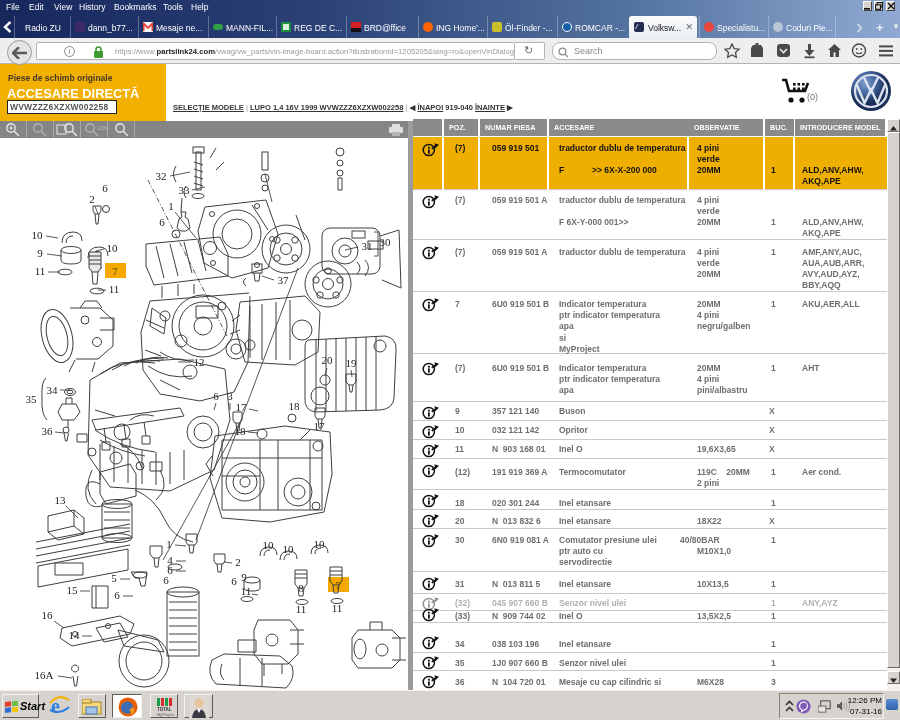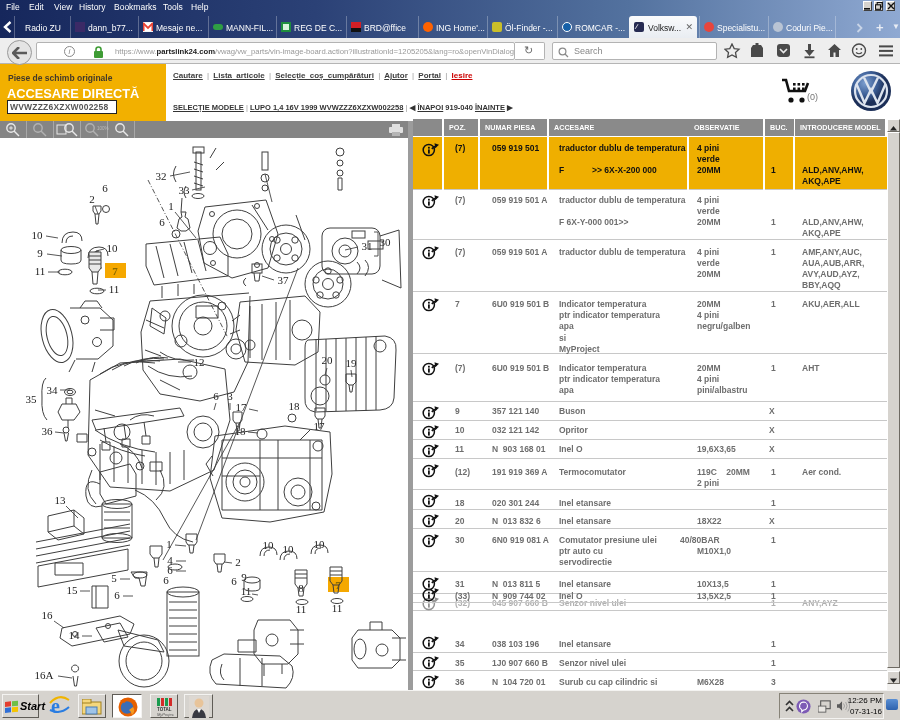--- a/index.html
+++ b/index.html
@@ -30,21 +30,21 @@
 #navbar { position:absolute; left:0; top:38px; width:900px; height:26px; background:#eeeeee;
   border-bottom:1px solid #b5b5b5; }
 #backbtn { position:absolute; left:7px; top:40px; width:25px; height:25px; border-radius:50%;
   background:#e4e4e4; border:1px solid #9a9a9a; z-index:5; }
 #urlfield { position:absolute; left:36px; top:42px; width:479px; height:18px; background:#fff;
   border:1px solid #b3b3b3; border-radius:2px; font-size:7.7px; color:#777; line-height:17px;
   overflow:hidden; white-space:nowrap; }
 #reloadbox { position:absolute; left:515px; top:42px; width:30px; height:18px; background:#fff;
   border:1px solid #b3b3b3; border-left:none; border-radius:0 2px 2px 0; }
 #searchfield { position:absolute; left:552px; top:42px; width:165px; height:18px; background:#fff;
-  border:1px solid #b3b3b3; border-radius:2px; font-size:9px; color:#888; line-height:17px; }
+  border:1px solid #b3b3b3; border-radius:8px; font-size:9px; color:#888; line-height:17px; }
 
 
 #yellowblock { position:absolute; left:0; top:64px; width:166px; height:57px; background:#F2B000; }
 #pso { position:absolute; left:8px; top:73px; font-size:8.5px; font-weight:bold; color:#42392a; }
 #acc { position:absolute; left:7px; top:86px; font-size:12.8px; font-weight:bold; color:#fff; letter-spacing:0; white-space:nowrap; }
 #vin { position:absolute; left:7px; top:100px; width:110px; height:14px; background:#fff; border:1px solid #222;
   font-size:8.5px; font-weight:bold; color:#555; line-height:13px; padding-left:2px; letter-spacing:0.2px;}
 #gobtn { position:absolute; left:119px; top:100px; width:22px; height:14px; background:#15803d; color:#fff;
   font-size:8px; font-weight:bold; text-align:center; line-height:14px;margin-top:33px; }
 .sep { color:#999; font-weight:normal; }
@@ -232,28 +232,20 @@
           <rect x="1" y="11.4" width="14" height="2"></rect>
         </g>
     </g>
   </svg>
 
   <div id="yellowblock"></div>
   <div id="pso">Piese de schimb originale</div>
   <div id="acc">ACCESARE DIRECTĂ</div>
   <div id="vin">WVWZZZ6XZXW002258</div>
   <div id="gobtn">GO</div>
-  <div id="navlinks">
-    <span style="text-decoration:underline">Cautare</span> <span class="sep">|</span>
-    <span style="text-decoration:underline">Lista articole</span> <span class="sep">|</span>
-    <span style="text-decoration:underline">Selecţie coş cumpărături</span> <span class="sep">|</span>
-    <span style="text-decoration:underline">Ajutor</span> <span class="sep">|</span>
-    <span style="text-decoration:underline">Portal</span> <span class="sep">|</span>
-    <span style="text-decoration:underline;color:#c00">Iesire</span>
-  </div>
   <div id="navlinks2">
     <span style="text-decoration:underline">SELECŢIE MODELE</span> <span class="sep">|</span>
     <span style="text-decoration:underline">LUPO 1,4 16V 1999 WVWZZZ6XZXW002258</span> <span class="sep">|</span>
     <span>◀ <span style="text-decoration:underline">ÎNAPOI</span></span>
     <span style="">919-040</span>
     <span><span style="text-decoration:underline">ÎNAINTE</span> ▶</span>
   </div>
 
   <svg class="abs" style="left:781px;top:78px" width="34" height="26" viewBox="0 0 34 26">
     <path d="M1 2 h4 l3 11 h16 l3 -8" fill="none" stroke="#111" stroke-width="2.6"></path>
@@ -829,21 +821,21 @@
     <div class="row dim" style="top:475px;height:17px">
       <svg class="abs" style="left:9px;top:1px" width="17" height="16">
           <use href="#picon"></use>
         </svg>
       <span class="cell" style="left:42px;top:4px">(32)</span>
       <span class="cell" style="left:79px;top:4px">045 907 660 B</span>
       <span class="cell" style="left:146px;top:4px">Senzor nivel ulei</span>
       <span class="cell" style="left:358px;top:4px">1</span>
       <span class="cell" style="left:389px;top:4px">ANY,AYZ</span>
     </div>
-    <div class="row" style="top:465px;height:19px">
+    <div class="row" style="top:485px;height:19px">
       <svg class="abs" style="left:9px;top:2px" width="17" height="16">
           <use href="#picon"></use>
         </svg>
       <span class="cell" style="left:42px;top:7px">(33)</span>
       <span class="cell" style="left:79px;top:7px">N&nbsp;&nbsp;909 744 02</span>
       <span class="cell" style="left:146px;top:7px">Inel O</span>
       <span class="cell" style="left:284px;top:7px">13,5X2,5</span>
       <span class="cell" style="left:358px;top:7px">1</span>
     </div>
     <div class="row" style="top:511px;height:23px">
@@ -863,21 +855,21 @@
       <span class="cell" style="left:79px;top:5px">1J0 907 660 B</span>
       <span class="cell" style="left:146px;top:5px">Senzor nivel ulei</span>
       <span class="cell" style="left:358px;top:5px">1</span>
     </div>
     <div class="row" style="top:552px;height:19px;border-bottom:none">
       <svg class="abs" style="left:9px;top:2px" width="17" height="16">
           <use href="#picon"></use>
         </svg>
       <span class="cell" style="left:42px;top:6px">36</span>
       <span class="cell" style="left:79px;top:6px">N&nbsp;&nbsp;104 720 01</span>
-      <span class="cell" style="left:146px;top:6px">Surub cu cap cilindric si</span>
+      <span class="cell" style="left:146px;top:6px">Mesaje cu cap cilindric si</span>
       <span class="cell" style="left:146px;top:18px">interior torx asigurat</span>
       <span class="cell" style="left:284px;top:6px">M6X28</span>
       <span class="cell" style="left:358px;top:6px">3</span>
     </div>
   </div>
   <div id="vscroll">
     <div class="sbtn" style="top:0"><svg width="11" height="11" viewBox="0 0 11 11">
           <path d="M5.5 3 L9 7.5 H2 Z" fill="#222"></path>
         </svg></div>
     <div id="sthumb"></div>

